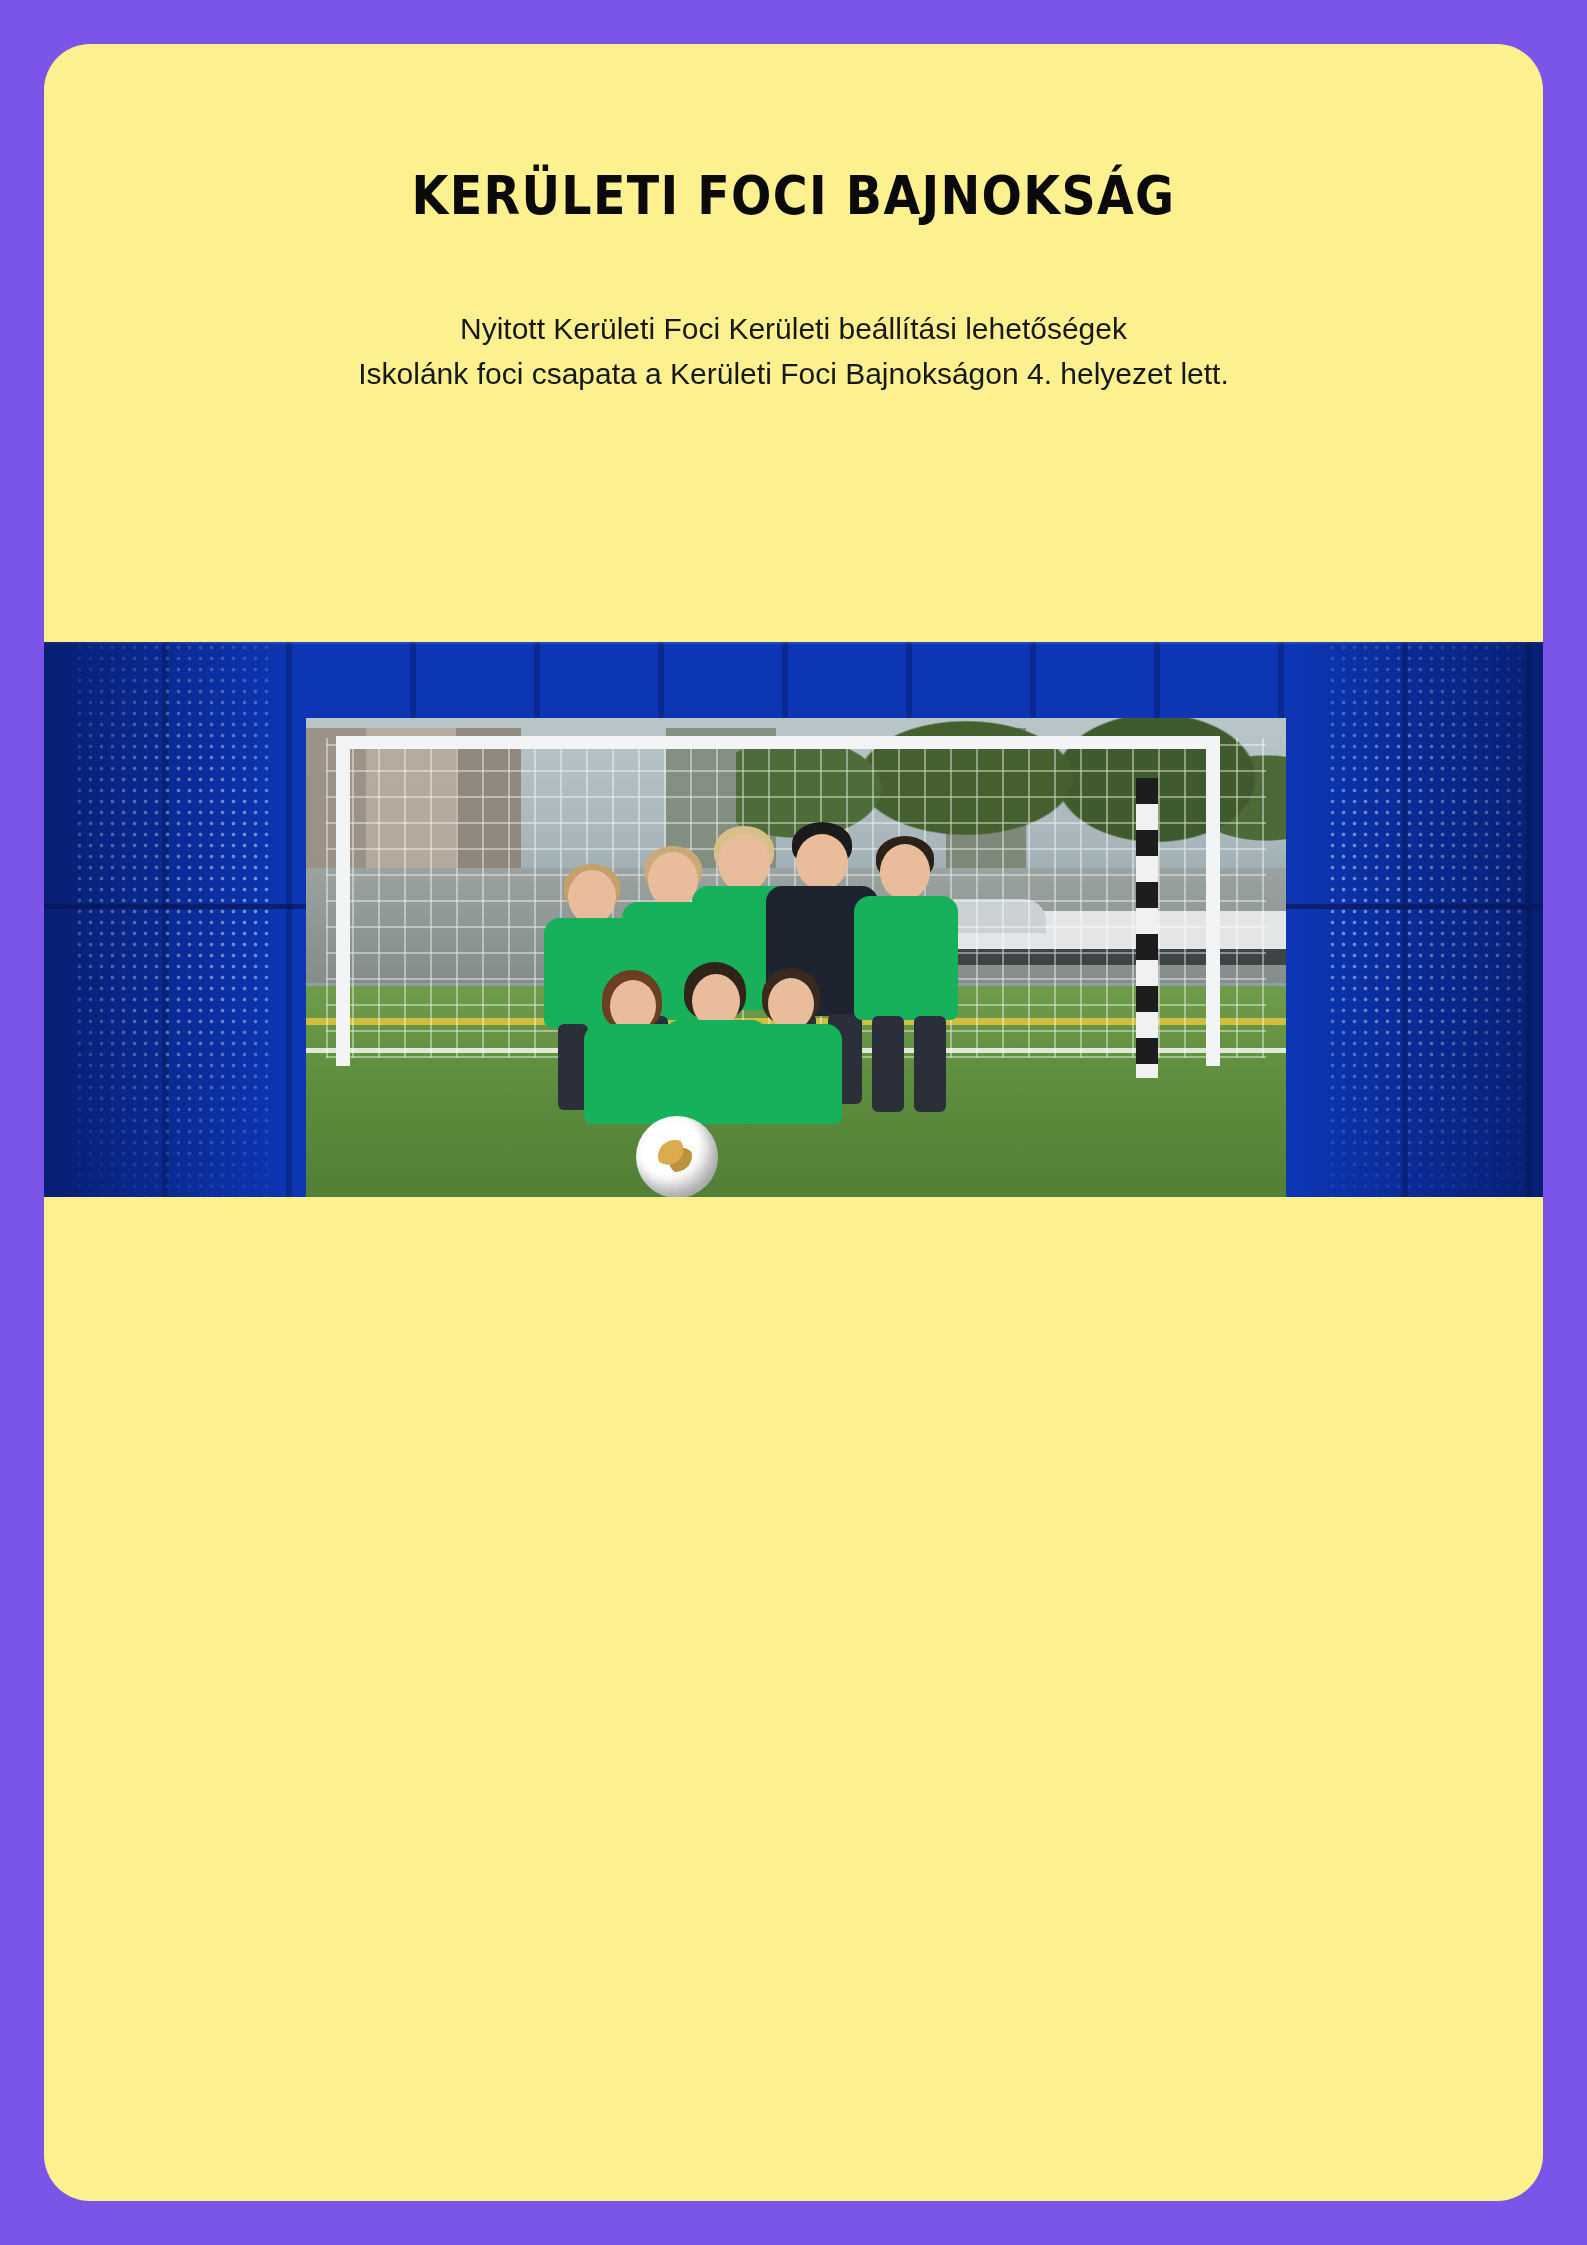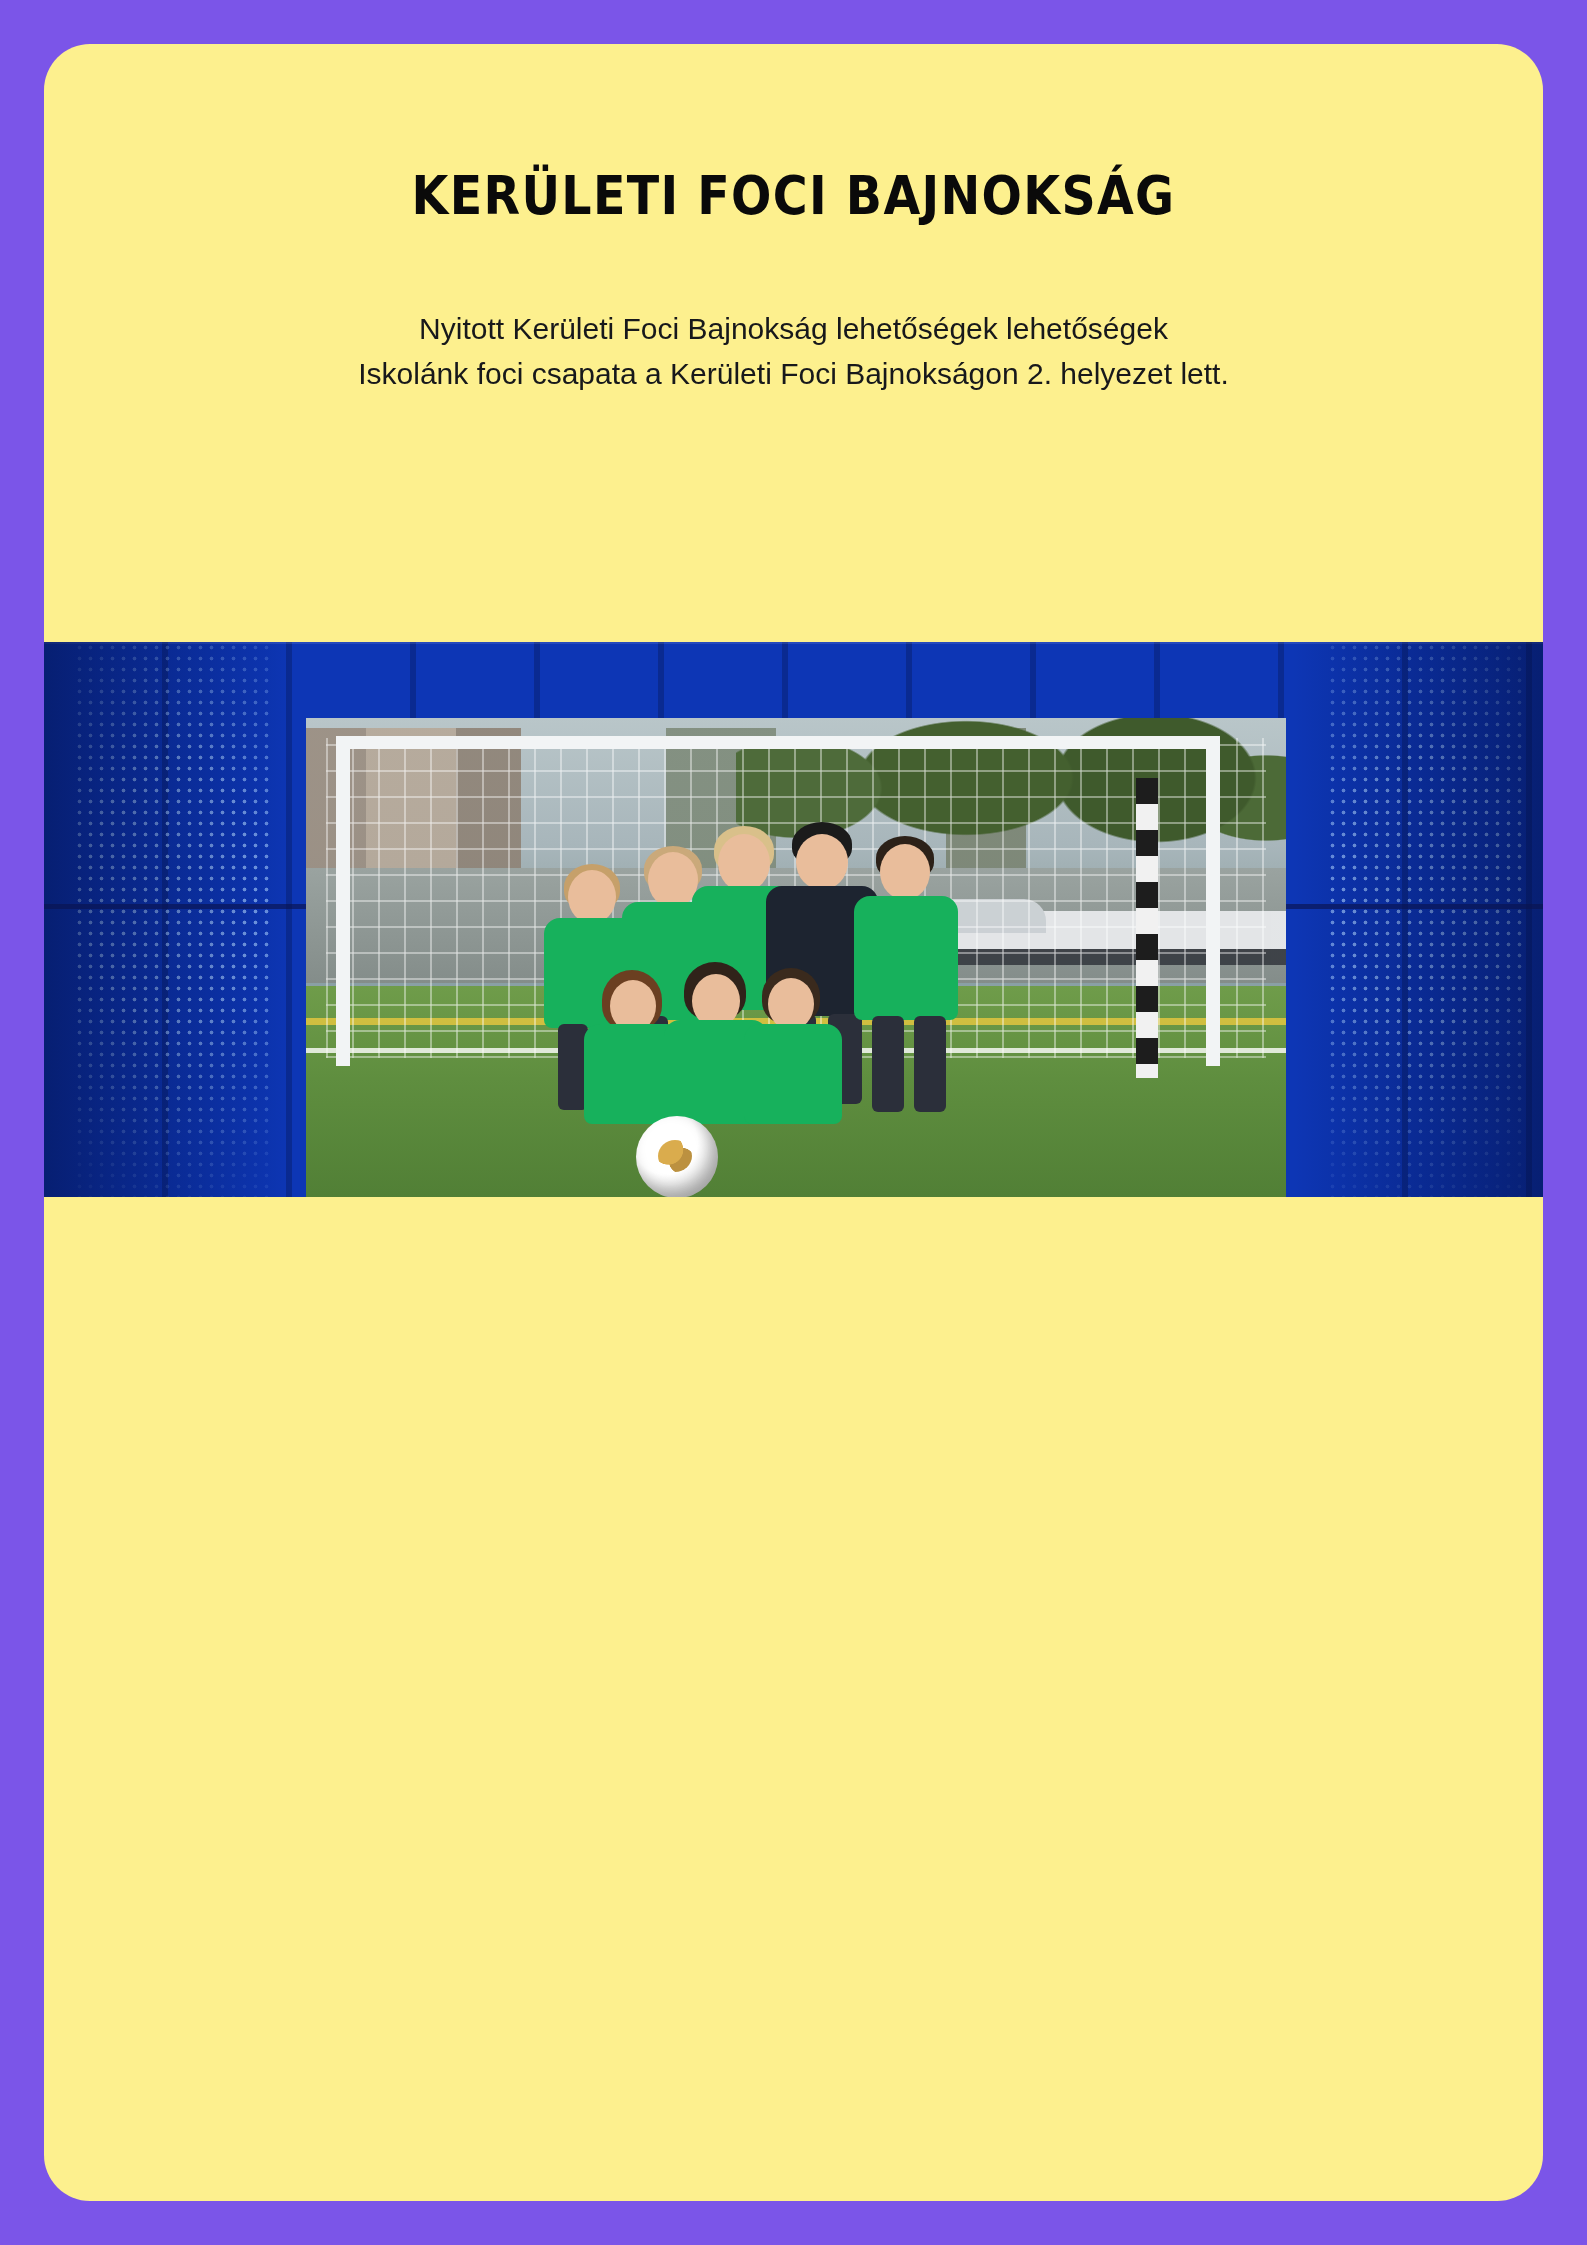--- a/index.html
+++ b/index.html
@@ -218,22 +218,22 @@
   }
 </style>
 </head>
 <body>
 
 <div class="page">
 
   <div class="title">Kerületi Foci Bajnokság</div>
 
   <div class="subtitle">
-    <div>Nyitott Kerületi Foci Bajnokság lehetőségek lehetőségek</div>
-    <div>Iskolánk foci csapata a Kerületi Foci Bajnokságon 2. helyezet lett.</div>
+    <div>Nyitott Kerületi Foci Kerületi beállítási lehetőségek</div>
+    <div>Iskolánk foci csapata a Kerületi Foci Bajnokságon 4. helyezet lett.</div>
   </div>
 
   <div class="broadcast">
     <div class="bg-grid"></div>
     <div class="bg-dots-left"></div>
     <div class="bg-dots-right"></div>
     <div class="bg-shade-l"></div>
     <div class="bg-shade-r"></div>
     <div class="bg-horizon"></div>
 

